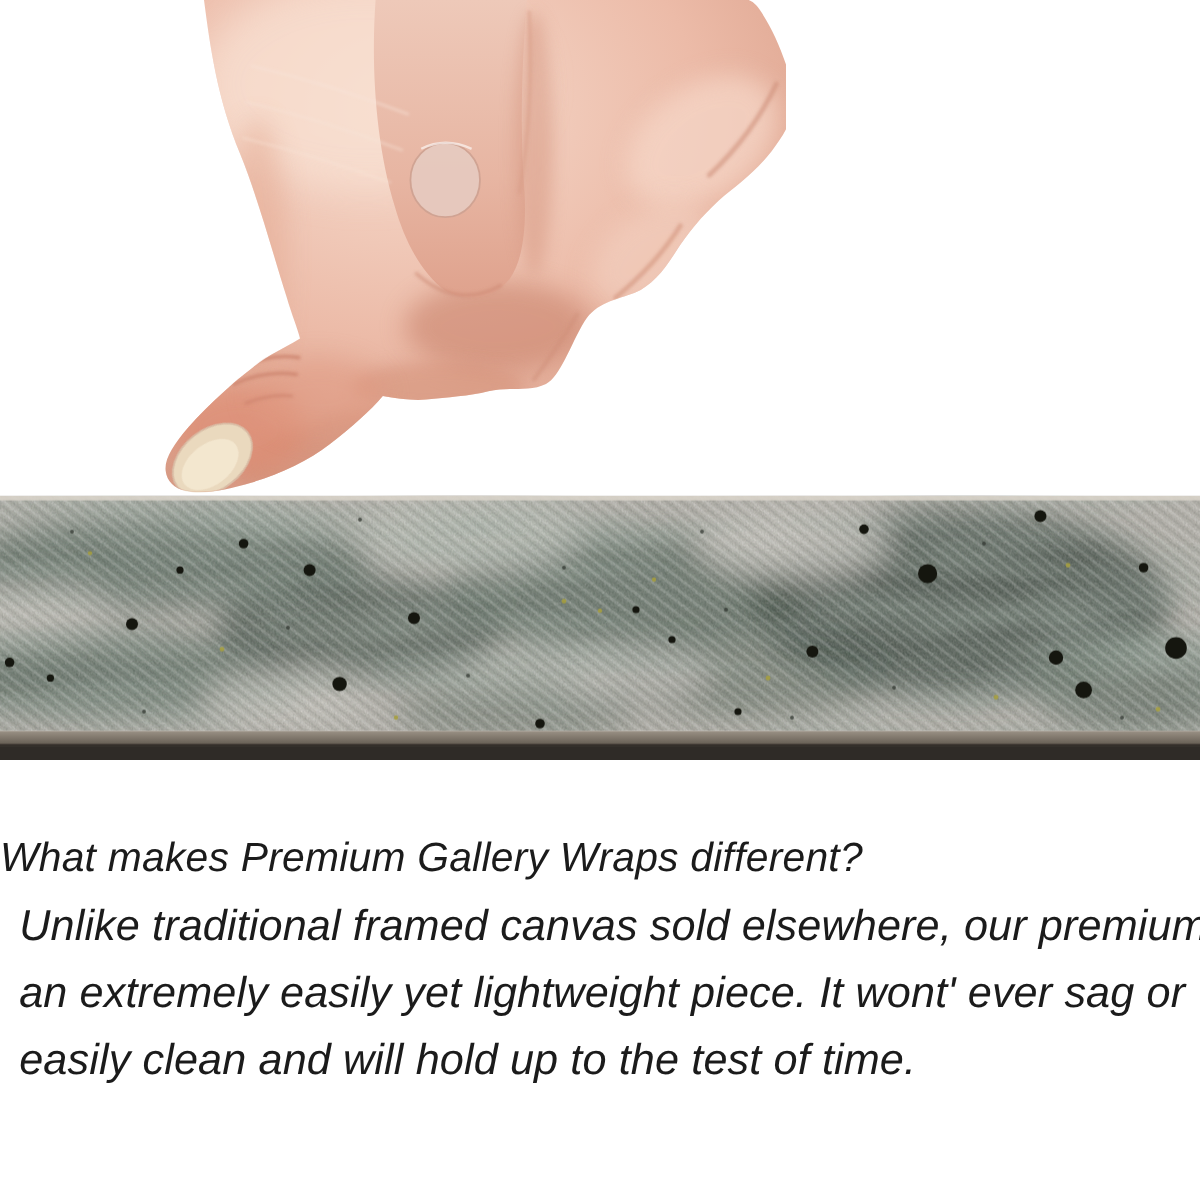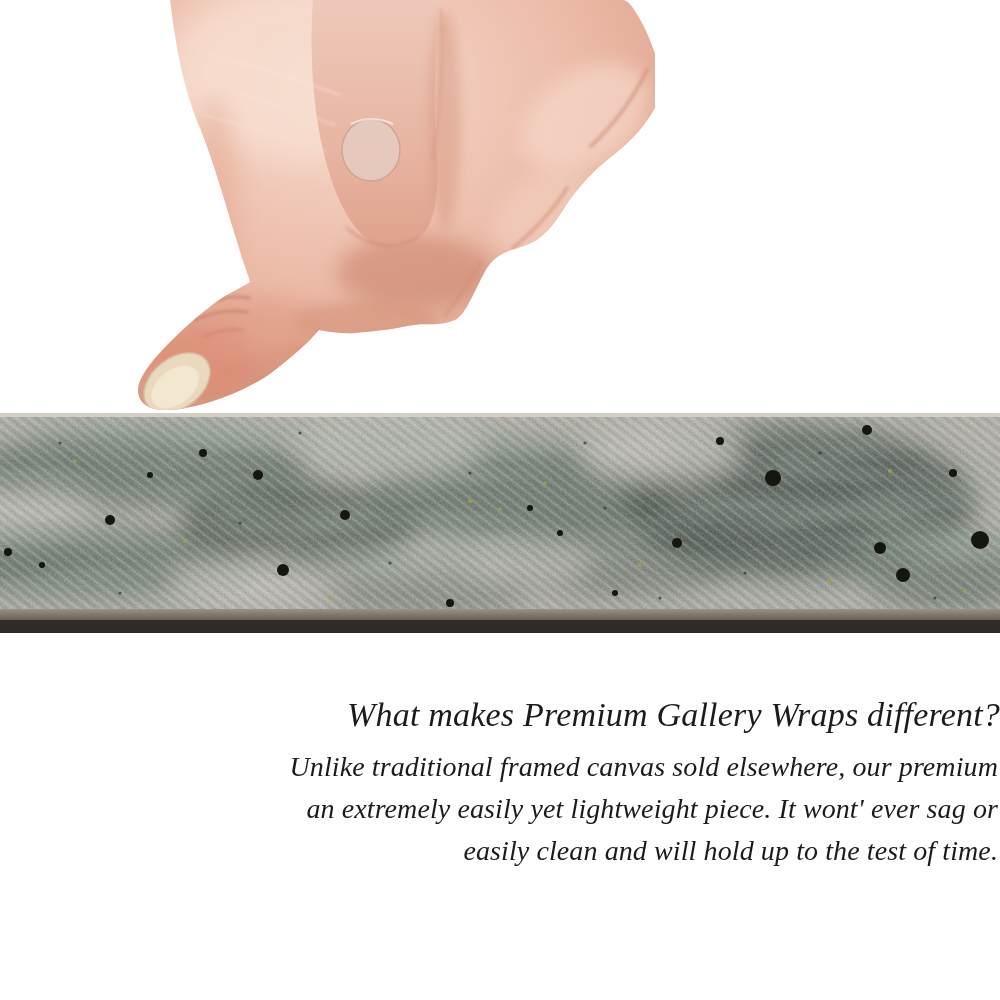--- a/index.html
+++ b/index.html
@@ -5,28 +5,28 @@
   html,body{margin:0;padding:0;background:#ffffff;}
   .stage{
     position:relative;width:1000px;height:1000px;overflow:hidden;
     background:var(--page_bg,#ffffff);
     font-family:"Liberation Sans",sans-serif;
   }
   .hand-svg{position:absolute;left:115px;top:0;width:540px;height:418px;}
   .canvas-strip{position:absolute;left:0;top:413px;width:1000px;height:220px;}
   .canvas-strip svg{display:block;width:100%;height:100%;}
   .copy{
-    position:absolute;left:0;top:696px;width:1000px;text-align:right;
-    color:var(--text,#1b1b1b);font-style:italic;font-family:Liberation Serif, serif;
+    position:absolute;left:0;top:696px;width:1000px;text-align:left;
+    color:var(--text,#1b1b1b);font-style:italic;
   }
   .copy h1{
     font-size:34px;font-weight:400;margin:0 0 13px 0;letter-spacing:0.2px;
   }
   .copy .line{
-    font-size:28px;line-height:40px;margin:2px;white-space:nowrap;letter-spacing:0.1px;
+    font-size:36px;line-height:40px;margin:16px;white-space:nowrap;letter-spacing:0.1px;
   }
 </style>
 </head>
 <body>
 
 <div class="stage">
 
   <svg class="hand-svg" viewBox="0 0 540 418" aria-hidden="true">
     <defs>
       <radialGradient id="skinBase" cx="38%" cy="22%" r="85%">

